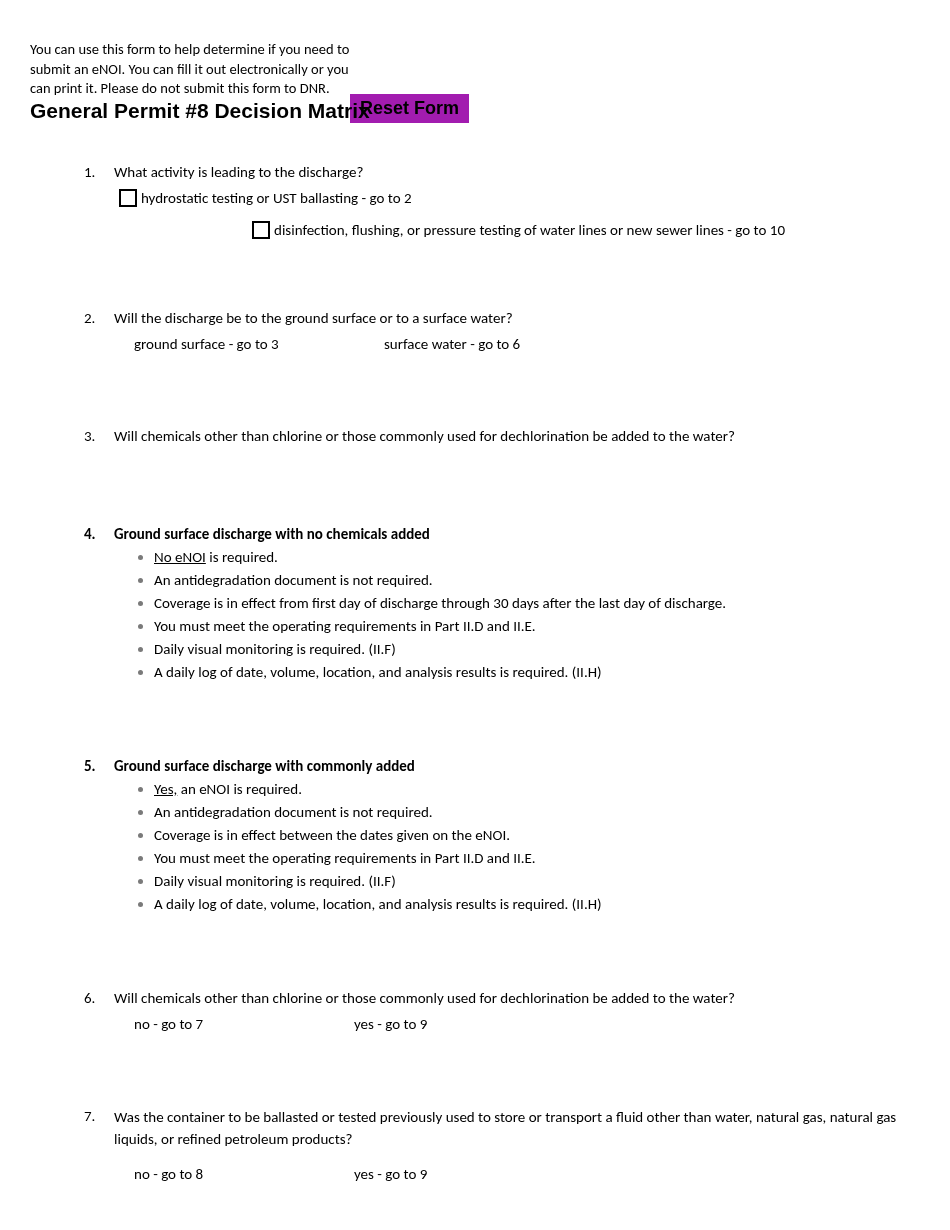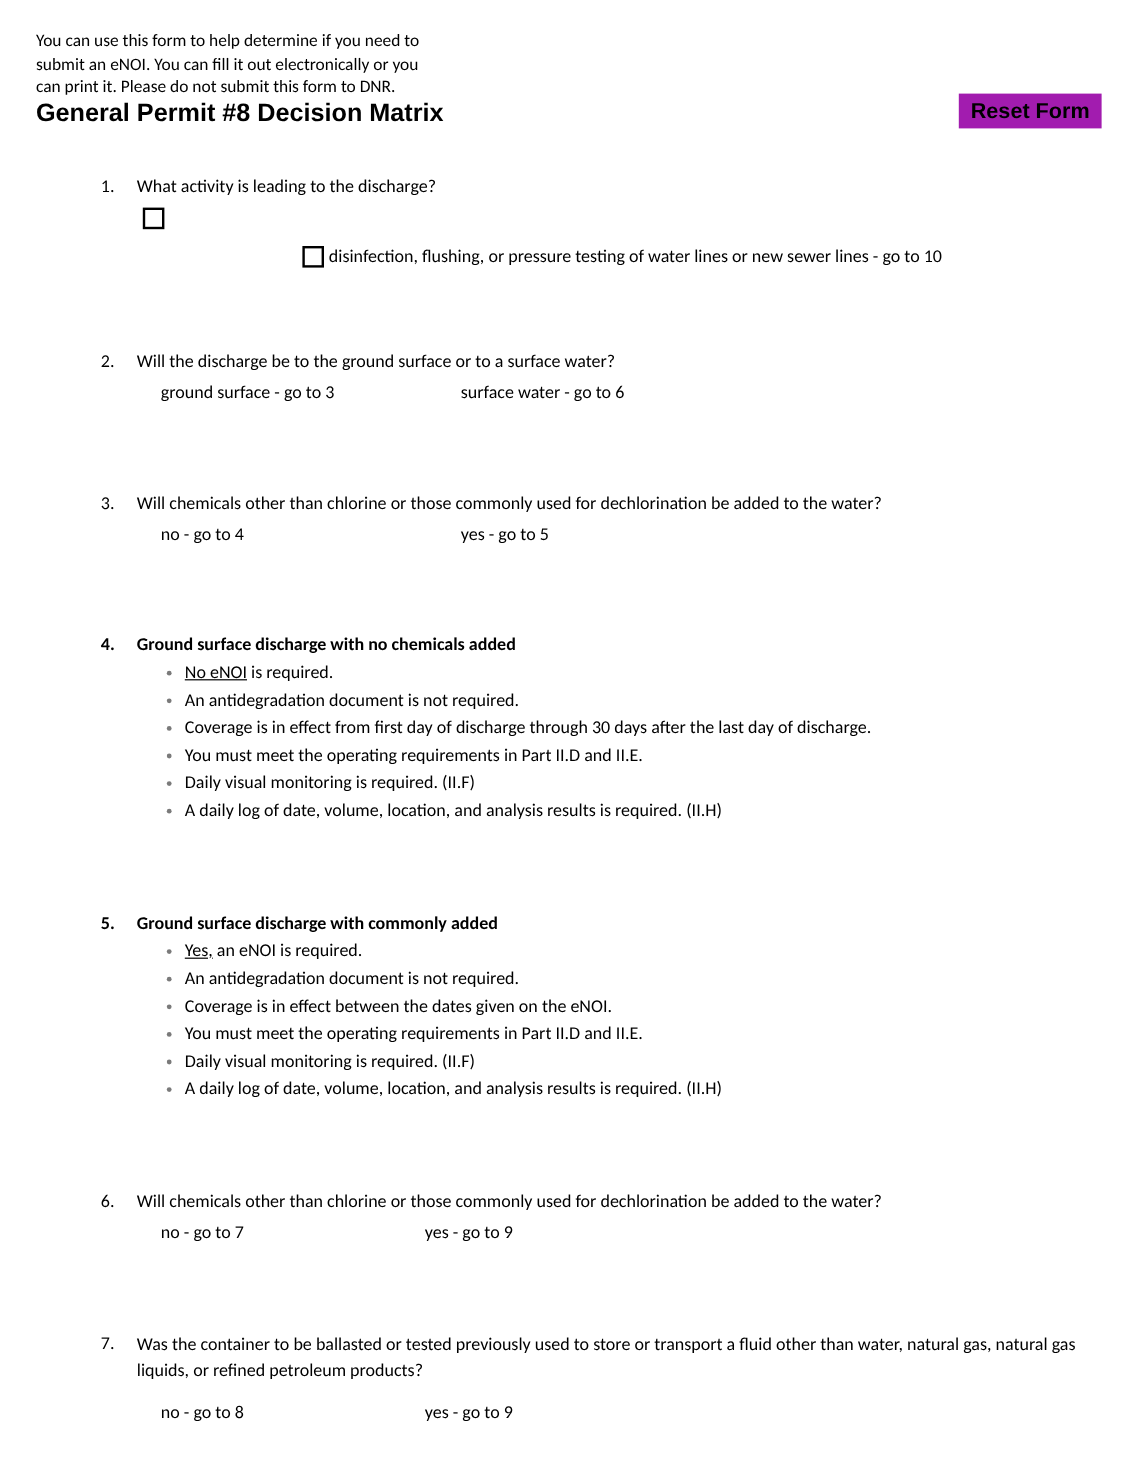--- a/index.html
+++ b/index.html
@@ -7,22 +7,22 @@
     font-family: Calibri, "Segoe UI", Arial, sans-serif;
     font-size: 15px;
     color: #000;
     background: #fff;
     width: 950px;
     padding: 24px 32px 40px 30px;
   }
   .header-row {
     display: flex;
     align-items: flex-start;
-    justify-content: space-between;
     margin-bottom: 8px;
+    margin-top: 16px;
   }
   .intro-text {
     max-width: 320px;
     line-height: 1.35;
     font-size: 14.5px;
   }
   .reset-btn {
     background: #a21caf;
     border: none;
     font-family: Arial, Helvetica, sans-serif;
@@ -96,20 +96,21 @@
 </div>
 
 <div class="title">General Permit #8 Decision Matrix</div>
 
 <div class="item">
   <div class="num">1.</div>
   <div class="body">
     <div class="q-text">What activity is leading to the discharge?</div>
     <div class="cb-row">
       <div class="cb"></div>
+      <div>hydrostatic testing or UST ballasting - go to 2</div>
     </div>
     <div class="cb-row" style="margin-top:14px;justify-content:center;">
       <div class="cb"></div>
       <div>disinfection, flushing, or pressure testing of water lines or new sewer lines - go to 10</div>
     </div>
   </div>
 </div>
 
 <div class="gap-s"></div>
 
@@ -123,24 +124,20 @@
     </div>
   </div>
 </div>
 
 <div class="gap-m"></div>
 
 <div class="item">
   <div class="num">3.</div>
   <div class="body">
     <div class="q-text">Will chemicals other than chlorine or those commonly used for dechlorination be added to the water?</div>
-    <div class="opt-pair">
-      <div class="opt-a">no - go to 4</div>
-      <div>yes - go to 5</div>
-    </div>
   </div>
 </div>
 
 <div class="gap-m"></div>
 
 <div class="item">
   <div class="num bold">4.</div>
   <div class="body">
     <div class="bold">Ground surface discharge with no chemicals added</div>
     <ul class="bullets">

